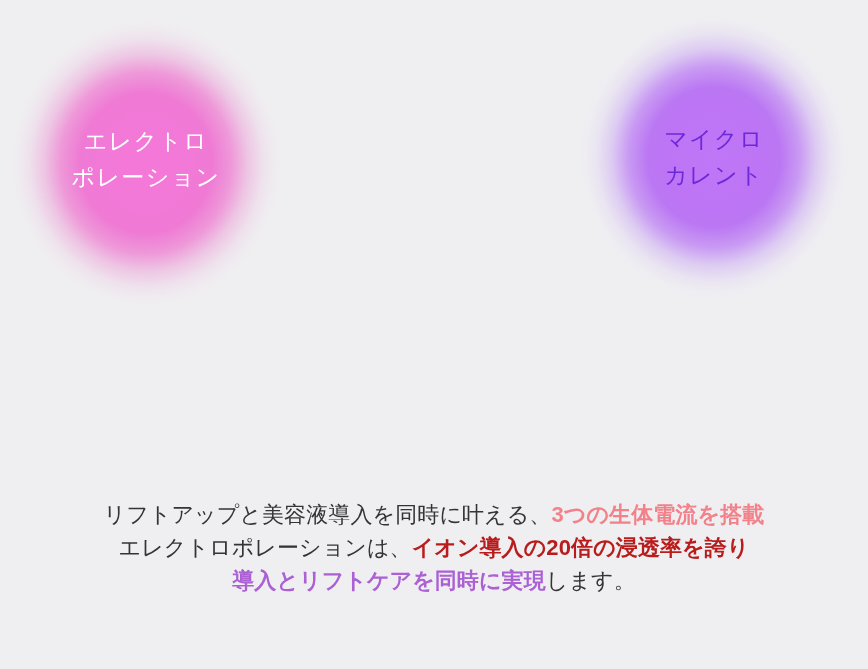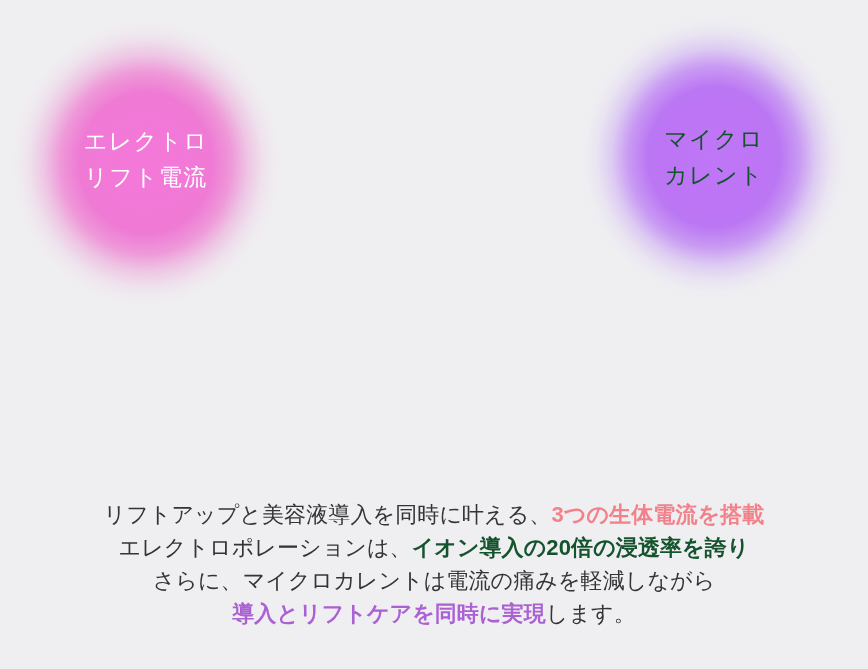--- a/index.html
+++ b/index.html
@@ -154,41 +154,40 @@
 <body style="background: rgb(239, 239, 241);">
 
 <div id="stage" style="background: rgb(239, 239, 241);">
 
   <div id="blob-area">
 
     <div class="blob" id="blob-electroporation">
       <span class="glow"></span>
       <div class="blob-label" style="color: rgb(255, 255, 255);">
         <div>エレクトロ</div>
-        <div>リフト電流</div>
+        <div>ポレーション</div>
       </div>
     </div>
 
 
     <div class="blob" id="blob-microcurrent">
       <span class="glow"></span>
-      <div class="blob-label" style="color: #14532d;">
+      <div class="blob-label" style="color: #6d28d9;">
         <div>マイクロ</div>
         <div>カレント</div>
       </div>
     </div>
 
   </div>
 
   <div id="body-copy" style="color: rgb(52, 52, 56);">
 
     <div class="copy-line"><span>リフトアップと美容液導入を同時に叶える、</span><span class="hl" style="color: rgb(242, 129, 138);">3つの生体電流を搭載</span></div>
 
-    <div class="copy-line"><span>エレクトロポレーションは、</span><span class="hl" style="color: #14532d;">イオン導入の20倍の浸透率を誇り</span></div>
+    <div class="copy-line"><span>エレクトロポレーションは、</span><span class="hl" style="color: #b91c1c;">イオン導入の20倍の浸透率を誇り</span></div>
 
 
-    <div class="copy-line"><span>さらに、マイクロカレントは電流の痛みを軽減しながら</span></div>
 
     <div class="copy-line"><span class="hl" style="color: rgb(171, 97, 212); margin-top: 43px;">導入とリフトケアを同時に実現</span><span>します。</span></div>
 
   </div>
 
 </div>
 
 </body></html>

